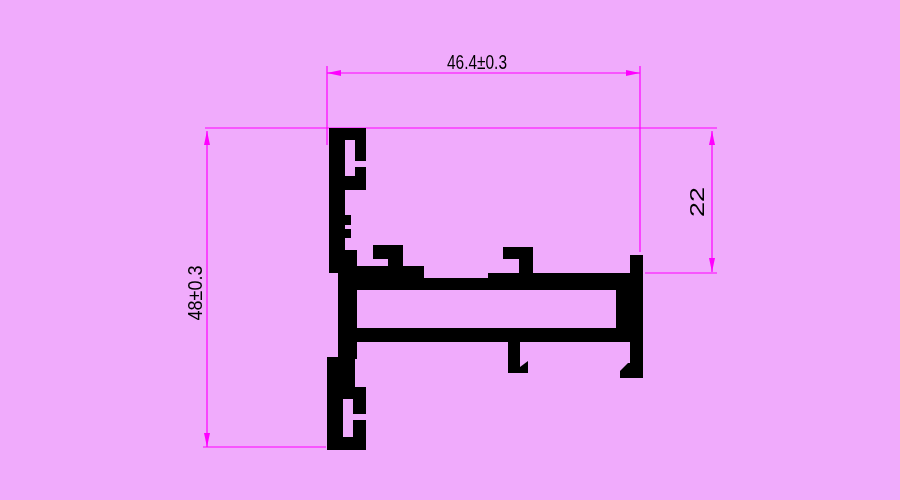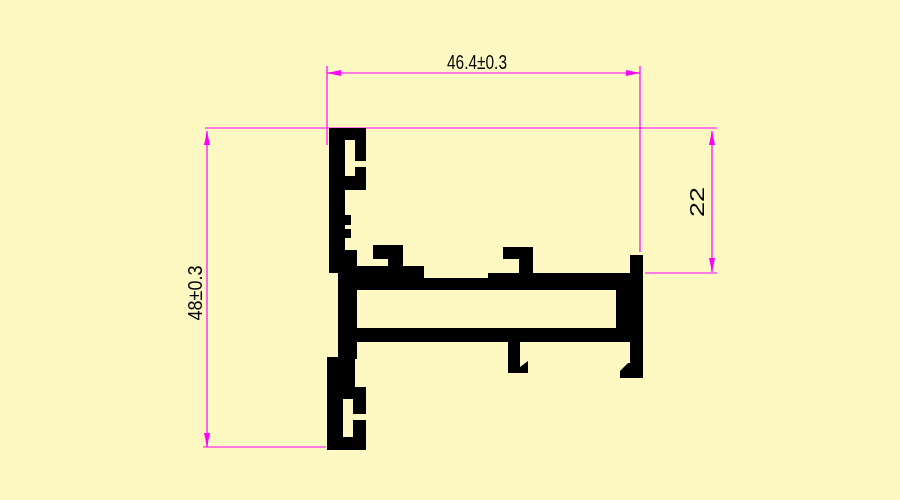--- a/index.html
+++ b/index.html
@@ -4,21 +4,21 @@
 <style>
   html, body {
     margin: 0;
     padding: 0;
     background: #ffffff;
   }
   .canvas {
     position: relative;
     width: 900px;
     height: 500px;
-    background: #fef9c3;
+    background: #f0abfc;
     overflow: hidden;
   }
   svg { display: block; }
   text {
     font-family: "Liberation Sans", "DejaVu Sans", sans-serif;
     font-weight: normal;
   }
 </style>
 </head>
 <body>

